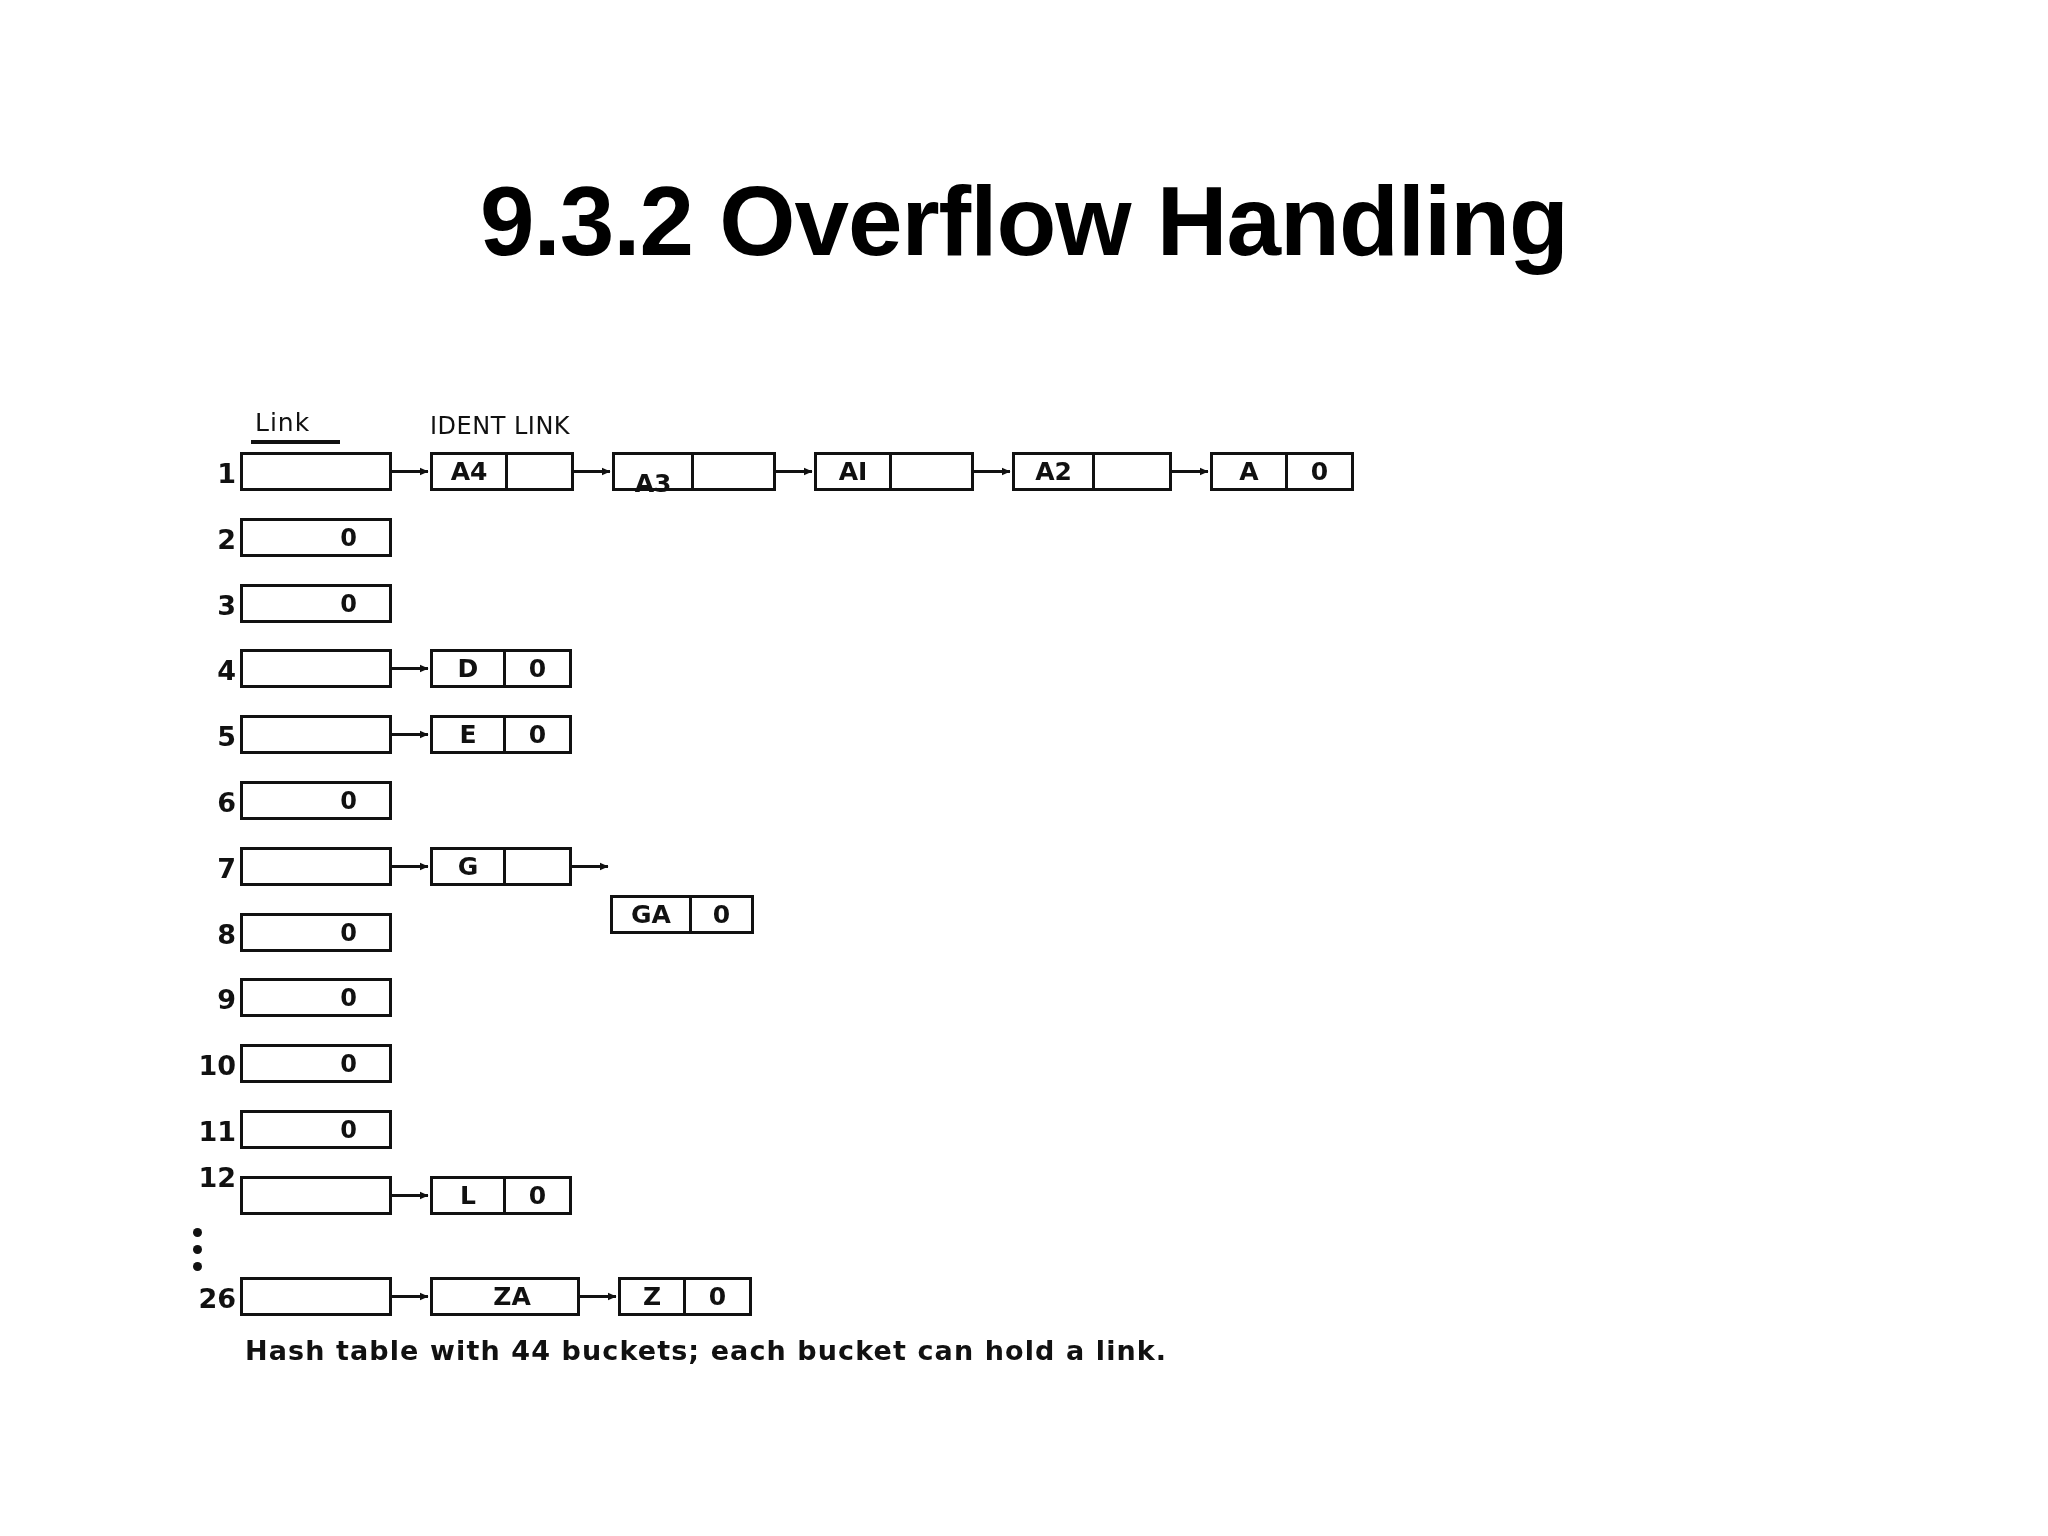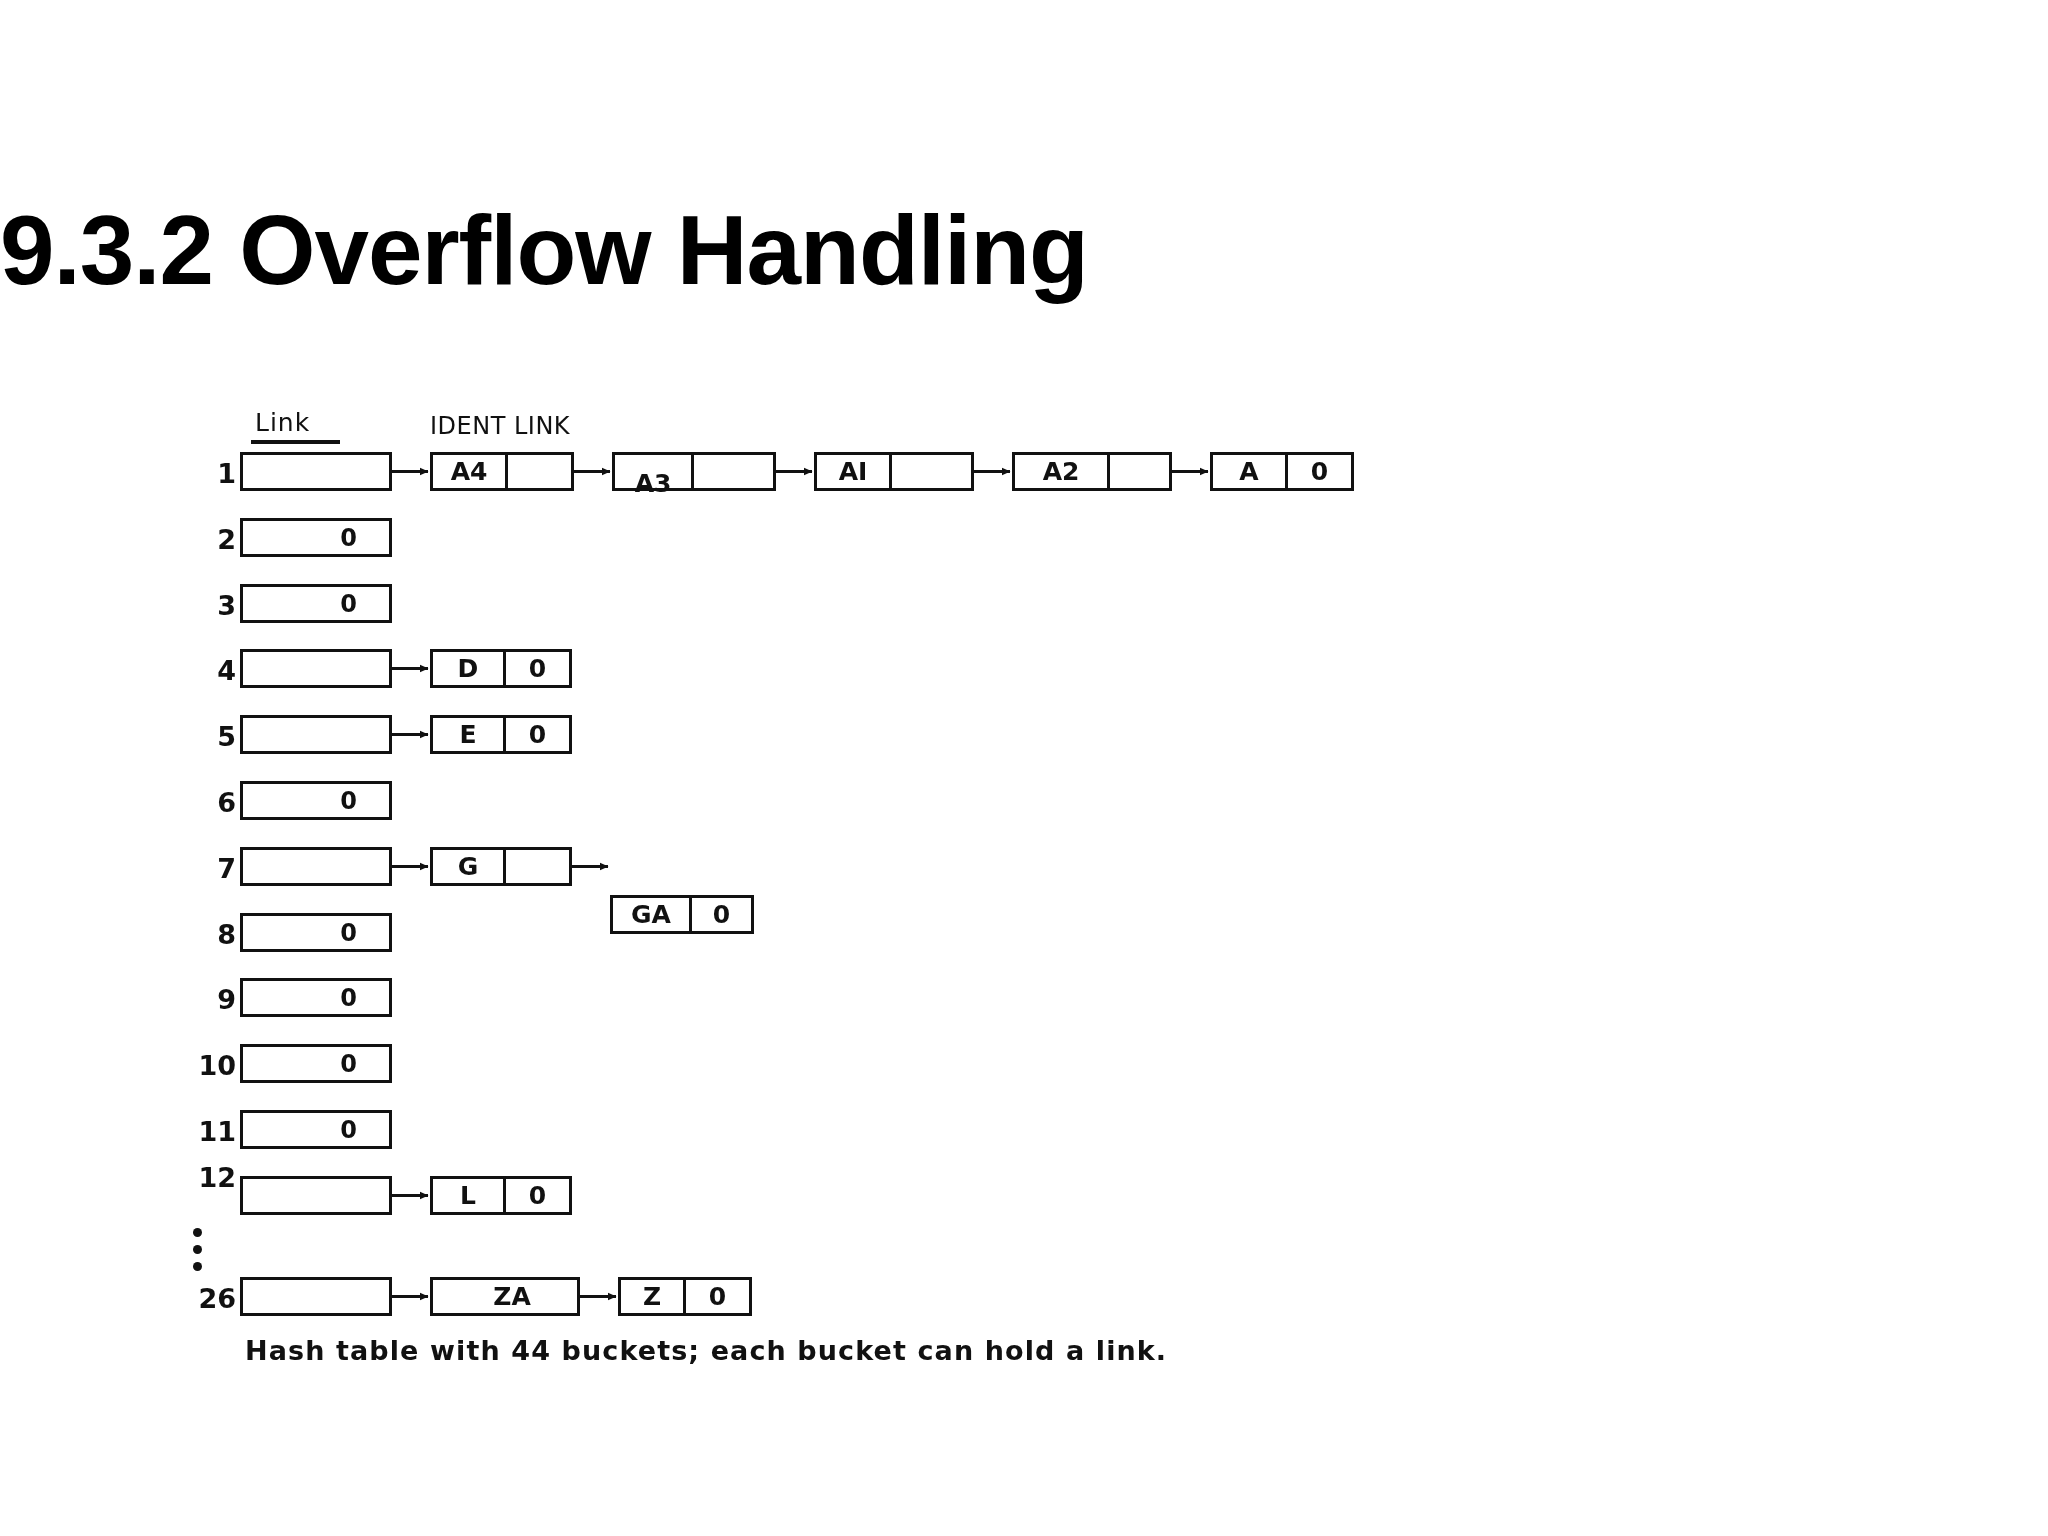--- a/index.html
+++ b/index.html
@@ -14,23 +14,23 @@
     font-family: "Liberation Sans", sans-serif;
     color: #000000;
     overflow: hidden;
     position: relative;
   }
 
   
   #slide-title {
     position: absolute;
     left: 0;
-    top: 133px;
-    width: 2048px;
-    text-align: left;
+    top: 104px;
+    width: 2048px;
+    text-align: center;
     font-size: 98px;
     font-weight: bold;
     letter-spacing: -1px;
     line-height: 1.05;
     color: #000000;
     white-space: nowrap;
   }
 
   
   #figure {
@@ -226,21 +226,21 @@
       </div>
       <div class="node" style="left: 612px; top: 452px; width: 164px;">
         <div class="cell ident" style="width: 76px; margin-top: 24px;">A3</div>
         <div class="cell link"></div>
       </div>
       <div class="node" style="left: 814px; top: 452px; width: 160px;">
         <div class="cell ident" style="width: 72px;">AI</div>
         <div class="cell link"></div>
       </div>
       <div class="node" style="left: 1012px; top: 452px; width: 160px;">
-        <div class="cell ident" style="width: 92px;">A2</div>
+        <div class="cell ident" style="width: 77px;">A2</div>
         <div class="cell link"></div>
       </div>
       <div class="node" style="left: 1210px; top: 452px; width: 144px;">
         <div class="cell ident" style="width: 72px;">A</div>
         <div class="cell link">0</div>
       </div>
       <div class="row-index" style="top: 524px;">2</div>
       <div class="bucket" style="top: 518px;">
         <span class="null-mark">0</span>
       </div>

